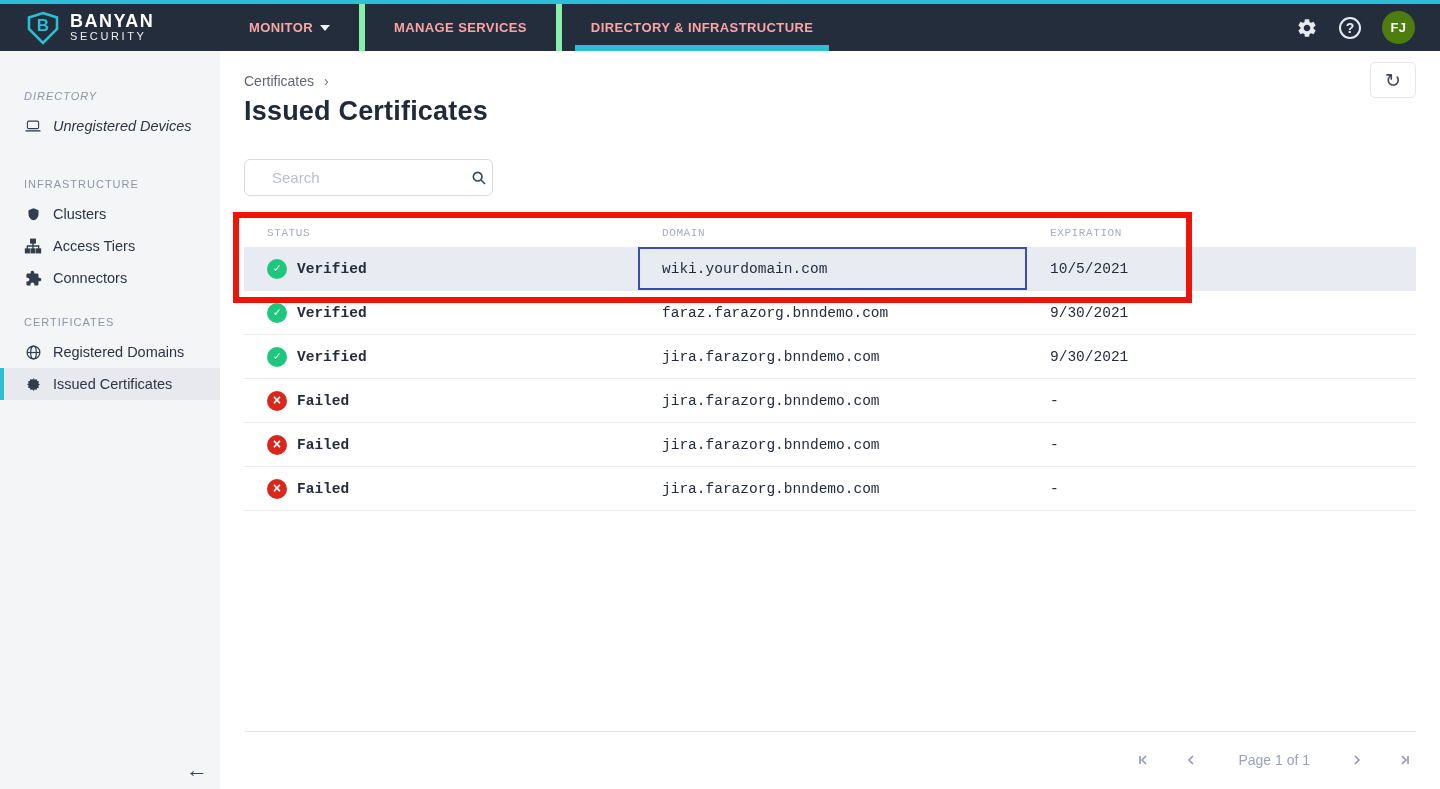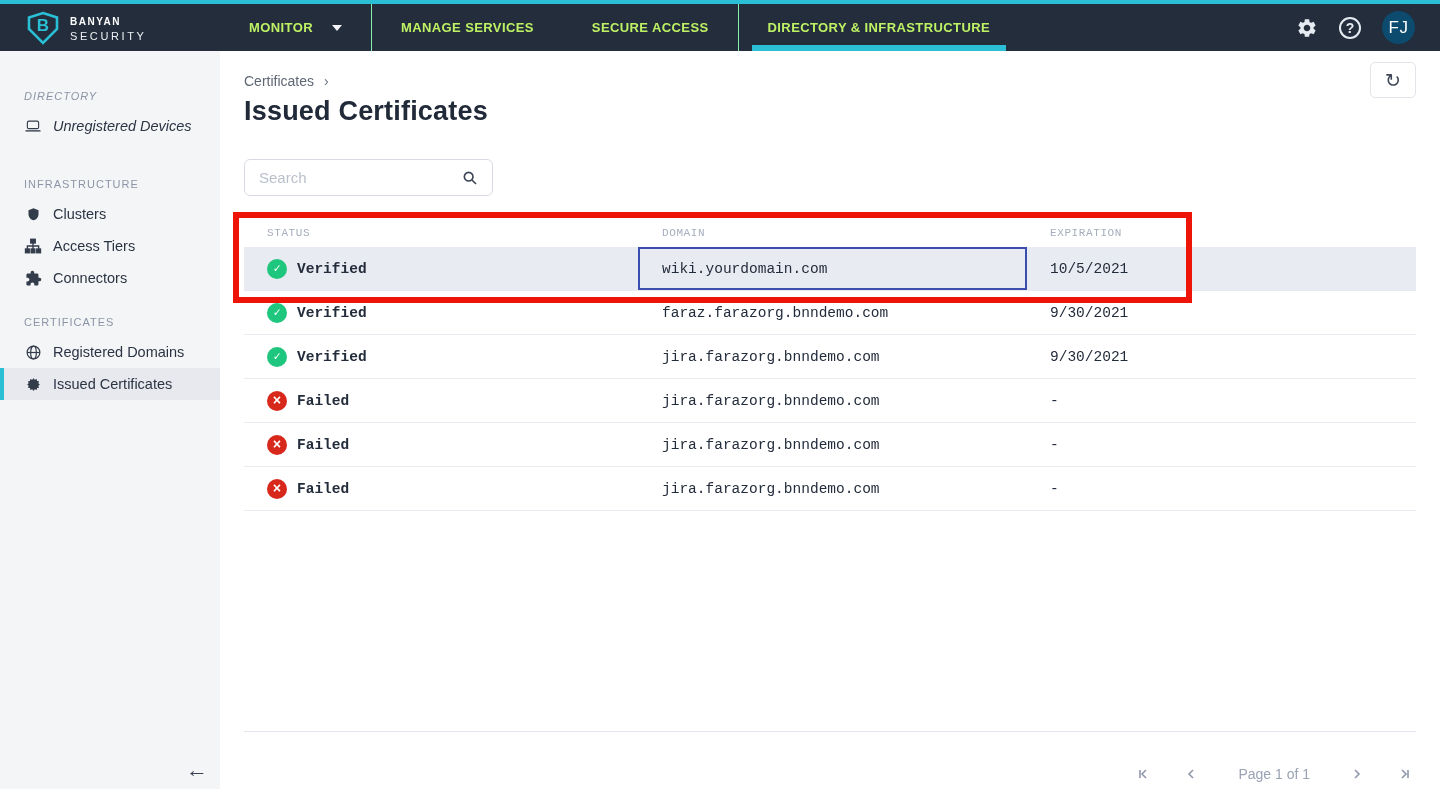--- a/index.html
+++ b/index.html
@@ -4,31 +4,31 @@
 <style>
   * { margin:0; padding:0; box-sizing:border-box; }
   html,body { width:1440px; height:789px; font-family:"Liberation Sans","DejaVu Sans",sans-serif; background:#fff; overflow:hidden; }
 
   
   .topnav { position:relative; height:51px; background:#232d3b; border-top:4px solid #2abfd4; display:flex; align-items:stretch; color:#fff; z-index:10; }
   .brand { display:flex; align-items:center; gap:10px; padding:0 26px; width:220px; cursor:pointer; }
   .shield-wrap { position:relative; width:34px; height:36px; flex:0 0 auto; }
   .shield-wrap svg { position:absolute; inset:0; }
   .shield-letter { position:absolute; left:0; top:1px; width:34px; height:30px; display:flex; align-items:center; justify-content:center; color:#2abfd4; font-weight:bold; font-size:17px; }
-  .brand-text .l1 { font-size:10px; font-weight:bold; letter-spacing:1.5px; line-height:17px; }
+  .brand-text .l1 { font-size:18px; font-weight:bold; letter-spacing:1.5px; line-height:17px; }
   .brand-text .l2 { font-size:11px; font-weight:normal; letter-spacing:2.6px; line-height:13px; color:#eef1f5; }
   .nav-items { display:flex; align-items:stretch; }
-  .nav-item { position:relative; display:flex; align-items:center; gap:19px; padding:0 29px; font-size:13px; font-weight:bold; letter-spacing:0.4px; color:#bef264; cursor:pointer; white-space:nowrap; }
-  .nav-item.divider-left { border-left:1px solid #86efac; }
+  .nav-item { position:relative; display:flex; align-items:center; gap:7px; padding:0 29px; font-size:13px; font-weight:bold; letter-spacing:0.4px; color:#fca5a5; cursor:pointer; white-space:nowrap; }
+  .nav-item.divider-left { border-left:6px solid #86efac; }
   .nav-item.active::after { content:""; position:absolute; left:13px; right:13px; bottom:0; height:6px; background:#2abfd4; }
   .caret-down { width:0; height:0; border-left:5px solid transparent; border-right:5px solid transparent; border-top:6px solid #f2f4f7; display:inline-block; }
   .nav-right { margin-left:auto; display:flex; align-items:center; gap:21px; padding-right:25px; }
   .gear-btn svg { display:block; }
   .help-btn { width:22px; height:22px; border:2px solid #e6ebf2; border-radius:50%; color:#e6ebf2; font-size:14px; font-weight:bold; display:flex; align-items:center; justify-content:center; cursor:pointer; }
-  .avatar { width:33px; height:33px; border-radius:50%; background:#0c4a6e; color:#fff; font-size:17px; font-weight:normal; display:flex; align-items:center; justify-content:center; cursor:pointer; letter-spacing:0.5px; }
+  .avatar { width:33px; height:33px; border-radius:50%; background:#4d7c0f; color:#fff; font-size:13px; font-weight:bold; display:flex; align-items:center; justify-content:center; cursor:pointer; letter-spacing:0.5px; }
   .gear-btn { cursor:pointer; }
 
   
   .shell { display:flex; height:738px; }
 
   
   .sidebar { position:relative; width:220px; background:#f4f5f7; flex:0 0 auto; }
   .side-section { margin-top:36px; }
   .side-section.first { margin-top:39px;font-style:italic; }
   .side-section.certs { margin-top:22px; }
@@ -40,41 +40,41 @@
   .notif-dot { position:absolute; left:138px; width:9px; height:9px; border-radius:50%; background:#e41e14; }
   .collapse-arrow { position:absolute; left:186px; bottom:8px; font-size:22px; color:#3a4353; cursor:pointer; line-height:1; }
 
   
   .main { flex:1; padding:22px 24px 0 24px; position:relative; }
   .breadcrumb { font-size:14px; color:#5f6774; }
   .breadcrumb .crumb { cursor:pointer; }
   .breadcrumb .sep { margin-left:6px; color:#6a7280; }
   .page-title { margin-top:7px; font-size:27px; font-weight:bold; color:#212a39; letter-spacing:0.2px; }
   .refresh-btn { position:absolute; top:11px; right:24px; width:46px; height:36px; background:#fff; border:1px solid #e3e5ea; border-radius:5px; display:flex; align-items:center; justify-content:center; cursor:pointer; font-size:19px; color:#3f4756; }
-  .search-box { margin-top:32px; width:249px; height:37px; border:1px solid #d8dbe2; border-radius:6px; display:flex; align-items:center; padding:0 14px; background:#fff; }
+  .search-box { margin-top:32px; width:249px; height:37px; border:1px solid #d8dbe2; border-radius:6px; display:flex; align-items:center; padding:0 27px; background:#fff; }
   .search-box input { flex:1; border:none; outline:none; font-size:15px; color:#242d3c; font-family:inherit; background:transparent; }
   .search-box input::placeholder { color:#b9bfca; }
   .search-icon { flex:0 0 auto; cursor:pointer; display:flex; }
 
   
   .table { margin-top:22px;font-family:Liberation Mono, monospace; }
   .thead, .trow { display:grid; grid-template-columns:418px 388px 1fr; align-items:center; }
   .thead { height:29px; font-size:11px; color:#a6adbc; letter-spacing:0.6px; }
   .thead .th:first-child { padding-left:23px; }
   .trow { height:44px; border-bottom:1px solid #e8eaef; font-size:14.5px; color:#232c3b; position:relative; cursor:pointer; background:#fff; }
   .trow.highlight { background:#e9ebf3; border-bottom:1px solid #e8eaef; }
   .status-cell { display:flex; align-items:center; gap:10px; padding-left:23px; font-weight:bold; }
   .status-ic { width:20px; height:20px; border-radius:50%; color:#fff; display:flex; align-items:center; justify-content:center; font-size:12px; font-weight:bold; flex:0 0 auto; }
   .status-ic.ok { background:#1fc77e; }
   .status-ic.fail { background:#d8281c; font-size:14px; }
   .domain-cell, .exp-cell { font-weight:normal; }
   .focus-cell { position:absolute; left:394px; top:0; bottom:0; width:389px; border:2px solid #3c4db0; pointer-events:auto; cursor:text; }
 
   
-  .pagination { margin-top:220px; border-top:1px solid #e3e6ec; padding-top:31px; display:flex; justify-content:flex-end; align-items:center; gap:26px; color:#9aa2b4; font-size:14px; }
+  .pagination { margin-top:220px; border-top:1px solid #e3e6ec; padding-top:17px; display:flex; justify-content:flex-end; align-items:center; gap:26px; color:#9aa2b4; font-size:14px; }
   .pg-btn { width:22px; height:22px; display:flex; align-items:center; justify-content:center; cursor:pointer; }
   .pg-label { margin:0 10px; color:#9aa2b4; }
 
   
   .annotation-box { position:fixed; left:233px; top:212px; width:959px; height:91px; border:6px solid #ee1408; z-index:50; pointer-events:none; }
 </style>
 </head>
 <body>
 
 <header class="topnav">
@@ -91,23 +91,20 @@
     </span>
   </div>
   <nav class="nav-items">
     <div class="nav-item">
       <span>MONITOR</span>
       <span class="caret-down"></span>
     </div>
     <div class="nav-item divider-left">
       <span>MANAGE SERVICES</span>
     </div>
-    <div class="nav-item">
-      <span>SECURE ACCESS</span>
-    </div>
     <div class="nav-item divider-left active">
       <span>DIRECTORY &amp; INFRASTRUCTURE</span>
     </div>
   </nav>
   <div class="nav-right">
     <span class="gear-btn">
       <svg width="22" height="22" viewBox="0 0 24 24" fill="#e6ebf2">
           <path d="M19.14,12.94c0.04-0.3,0.06-0.61,0.06-0.94c0-0.32-0.02-0.64-0.07-0.94l2.03-1.58c0.18-0.14,0.23-0.41,0.12-0.61 l-1.92-3.32c-0.12-0.22-0.37-0.29-0.59-0.22l-2.39,0.96c-0.5-0.38-1.03-0.7-1.62-0.94L14.4,2.81c-0.04-0.24-0.24-0.41-0.48-0.41 h-3.84c-0.24,0-0.43,0.17-0.47,0.41L9.25,5.35C8.66,5.59,8.12,5.92,7.63,6.29L5.24,5.33c-0.22-0.08-0.47,0-0.59,0.22L2.74,8.87 C2.62,9.08,2.66,9.34,2.86,9.48l2.03,1.58C4.84,11.36,4.8,11.69,4.8,12s0.02,0.64,0.07,0.94l-2.03,1.58 c-0.18,0.14-0.23,0.41-0.12,0.61l1.92,3.32c0.12,0.22,0.37,0.29,0.59,0.22l2.39-0.96c0.5,0.38,1.03,0.7,1.62,0.94l0.36,2.54 c0.05,0.24,0.24,0.41,0.48,0.41h3.84c0.24,0,0.44-0.17,0.47-0.41l0.36-2.54c0.59-0.24,1.13-0.56,1.62-0.94l2.39,0.96 c0.22,0.08,0.47,0,0.59-0.22l1.92-3.32c0.12-0.22,0.07-0.47-0.12-0.61L19.14,12.94z M12,15.6c-1.98,0-3.6-1.62-3.6-3.6 s1.62-3.6,3.6-3.6s3.6,1.62,3.6,3.6S13.98,15.6,12,15.6z"></path>
         </svg>
     </span>

